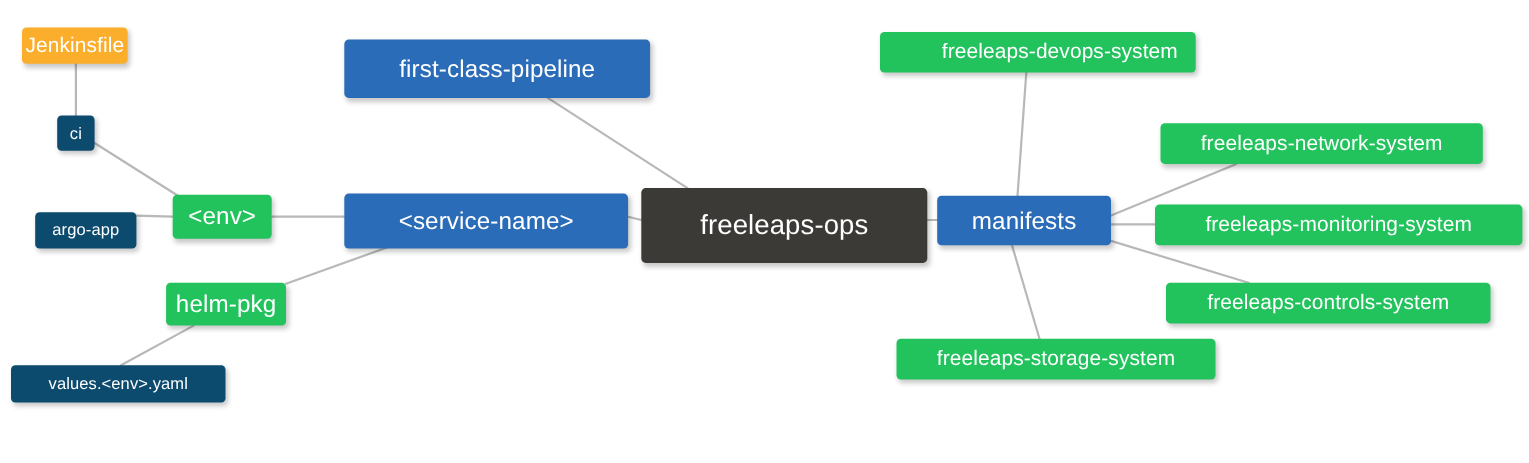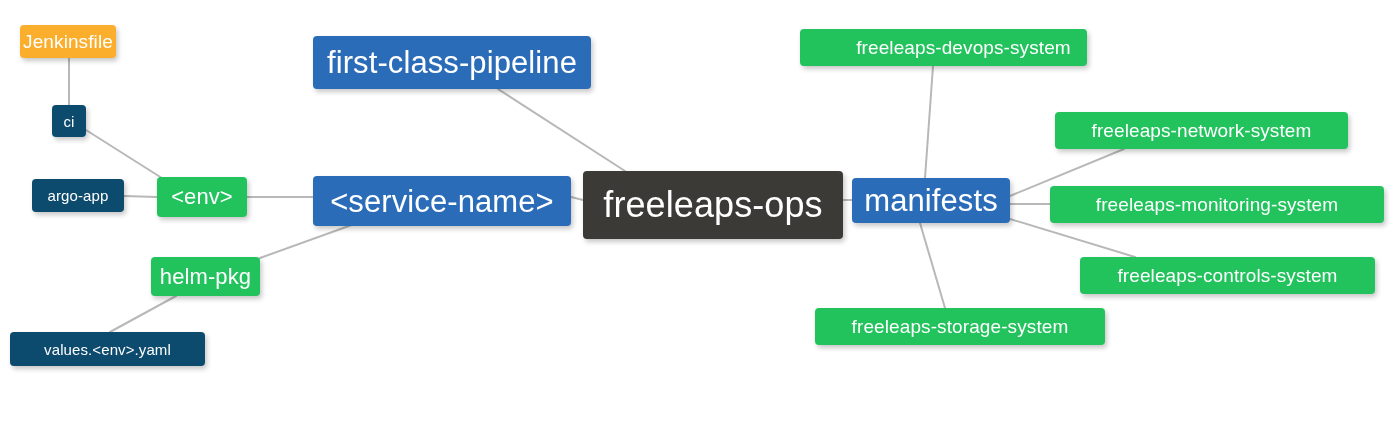--- a/index.html
+++ b/index.html
@@ -45,22 +45,22 @@
     box-shadow: 2px 3px 5px rgba(0, 0, 0, 0.22);
     letter-spacing: 0.1px;
     user-select: none;
   }
   .node-root  { background: #3c3a36; }
   .node-blue  { background: #2b6cb8; }
   .node-green { background: #22c35d; }
   .node-orange{ background: #fbae2c; }
   .node-red   { background: #0c4a6e; }
 
-  .size-root   { font-size: 36px; }
-  .size-major  { font-size: 31px; }
+  .size-root   { font-size: 25px; }
+  .size-major  { font-size: 22px; }
   .size-mid    { font-size: 22px; }
   .size-small  { font-size: 19px; }
   .size-tiny   { font-size: 15px; }
   .size-micro  { font-size: 19px; }
 </style>
 </head>
 <body>
 
 <div id="mindmap-canvas">
   <svg id="edge-layer" viewBox="0 0 1390 421" width="1390" height="421">
@@ -75,27 +75,27 @@
       <line x1="843" y1="200" x2="852" y2="200" stroke="#b8b8b8"></line>
       <line x1="925" y1="178" x2="933" y2="66" stroke="#b8b8b8"></line>
       <line x1="1010" y1="196" x2="1124" y2="149" stroke="#b8b8b8"></line>
       <line x1="1010" y1="204" x2="1050" y2="204" stroke="#b8b8b8"></line>
       <line x1="1010" y1="219" x2="1135" y2="257" stroke="#b8b8b8"></line>
       <line x1="920" y1="223" x2="945" y2="308" stroke="#b8b8b8"></line>
     </svg>
   <div id="node-layer">
       <div class="node node-orange size-micro" style="left: 20px; top: 25px; width: 96px; height: 33px;">Jenkinsfile</div>
       <div class="node node-red size-tiny" style="left: 52px; top: 105px; width: 34px; height: 32px;">ci</div>
-      <div class="node node-red size-tiny" style="left: 32px; top: 179px; width: 92px; height: 33px;">argo-app</div>
+      <div class="node node-red size-tiny" style="left: 32px; top: 193px; width: 92px; height: 33px;">argo-app</div>
       <div class="node node-green size-mid" style="left: 157px; top: 177px; width: 90px; height: 40px;">&lt;env&gt;</div>
       <div class="node node-green size-mid" style="left: 151px; top: 257px; width: 109px; height: 39px;">helm-pkg</div>
       <div class="node node-red size-tiny" style="left: 10px; top: 332px; width: 195px; height: 34px;">values.&lt;env&gt;.yaml</div>
       <div class="node node-blue size-major" style="left: 313px; top: 36px; width: 278px; height: 53px;">first-class-pipeline</div>
       <div class="node node-blue size-major" style="left: 313px; top: 176px; width: 258px; height: 50px;">&lt;service-name&gt;</div>
       <div class="node node-root size-root" style="left: 583px; top: 171px; width: 260px; height: 68px;">freeleaps-ops</div>
       <div class="node node-blue size-major" style="left: 852px; top: 178px; width: 158px; height: 45px;">manifests</div>
       <div class="node node-green size-small" style="left: 800px; top: 29px; width: 287px; height: 37px; padding-left: 40px;">freeleaps-devops-system</div>
       <div class="node node-green size-small" style="left: 1055px; top: 112px; width: 293px; height: 37px;">freeleaps-network-system</div>
       <div class="node node-green size-small" style="left: 1050px; top: 186px; width: 334px; height: 37px;">freeleaps-monitoring-system</div>
-      <div class="node node-green size-small" style="left: 1060px; top: 257px; width: 295px; height: 37px; margin-left: 20px;">freeleaps-controls-system</div>
+      <div class="node node-green size-small" style="left: 1060px; top: 257px; width: 295px; height: 37px;">freeleaps-controls-system</div>
       <div class="node node-green size-small" style="left: 815px; top: 308px; width: 290px; height: 37px;">freeleaps-storage-system</div>
     </div>
 </div>
 
 </body></html>

